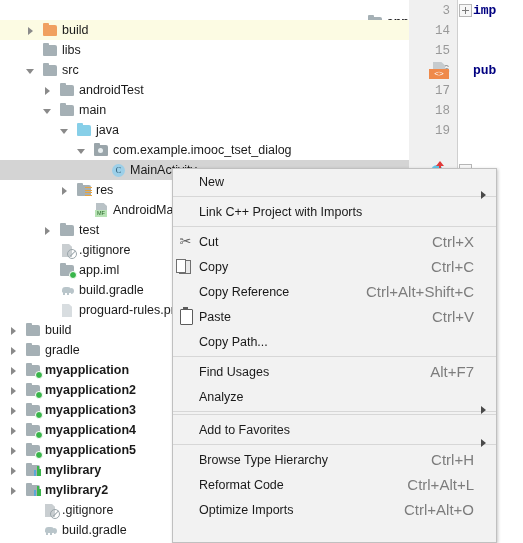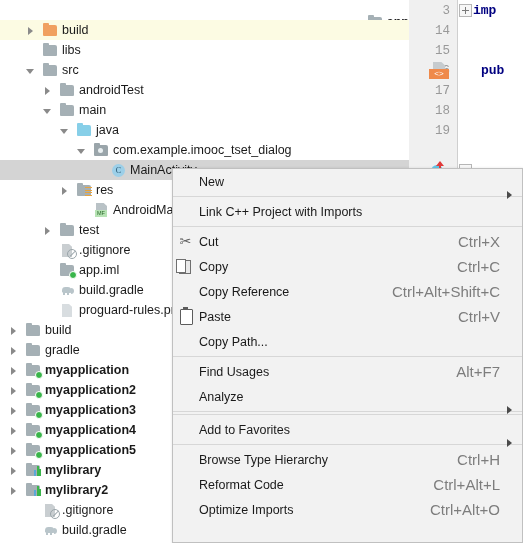--- a/index.html
+++ b/index.html
@@ -87,21 +87,21 @@
   .marker-layout .tag{position:absolute;left:0;top:7px;width:20px;height:10px;background:#ef8a4b;
      color:#fff;font-size:8px;line-height:10px;text-align:center;font-family:"Liberation Sans",sans-serif;}
   .marker-over{position:absolute;width:18px;height:16px;}
   .marker-over .circ{position:absolute;left:0;top:3px;width:12px;height:12px;border-radius:50%;background:#63c6e8;}
   .marker-over .circ::after{content:"";position:absolute;left:3.5px;top:3.5px;width:5px;height:5px;border-radius:50%;background:#2a4a5a;}
   .marker-over .arr{position:absolute;left:8px;top:0;width:2px;height:12px;background:#e03a3a;}
   .marker-over .arr::before{content:"";position:absolute;left:-3px;top:-1px;border-bottom:5px solid #e03a3a;
      border-left:4px solid transparent;border-right:4px solid transparent;}
 
   
-  #ctx{position:absolute;left:172px;top:168px;width:351px;height:375px;background:#f2f2f2;
+  #ctx{position:absolute;left:172px;top:168px;width:325px;height:375px;background:#f2f2f2;
      border:1px solid #c0c0c0;box-sizing:border-box;box-shadow:1px 1px 3px rgba(0,0,0,.22);}
   .mi{position:relative;height:25px;display:flex;align-items:center;padding:0 8px 0 0;box-sizing:border-box;}
   .mi .micon{width:26px;flex:0 0 26px;height:25px;position:relative;}
   .mi .mlabel{flex:1 1 auto;font-size:12.5px;color:#1a1a1a;white-space:nowrap;}
   .mi .mshort{font-size:15px;color:#7d7d7d;margin-left:14px;white-space:nowrap;}
   .mi .marrow{width:14px;flex:0 0 14px;position:relative;}
   .mi .marrow::after{content:"";position:absolute;right:2px;top:9px;
      border-left:5px solid #4a4a4a;border-top:4px solid transparent;border-bottom:4px solid transparent;}
   .sep{height:1px;background:#d7d7d7;margin:2px 0;}
 
@@ -413,21 +413,21 @@
         <div class="ln" style="top: 21px;">14</div>
         <div class="ln" style="top: 41px;">15</div>
         <div class="ln" style="top: 61px;">16</div>
         <div class="ln" style="top: 81px;">17</div>
         <div class="ln" style="top: 101px;">18</div>
         <div class="ln" style="top: 121px;">19</div>
       </div>
     <div id="gutterline"></div>
     <div id="code">
         <div class="ctext" style="top: 1px;">imp</div>
-        <div class="ctext" style="top: 61px; margin-left: 8px;">pub</div>
+        <div class="ctext" style="top: 61px;">pub</div>
       </div>
 
     <div class="foldbox plus" style="left:50px;top:4px;"></div>
     <div class="foldbox" style="left:50px;top:164px;"></div>
 
     <div class="marker-layout" style="left:20px;top:62px;">
       <div class="pg"></div>
         <div class="tag">&lt;&gt;</div>
     </div>
     <div class="marker-over" style="left:22px;top:162px;">

